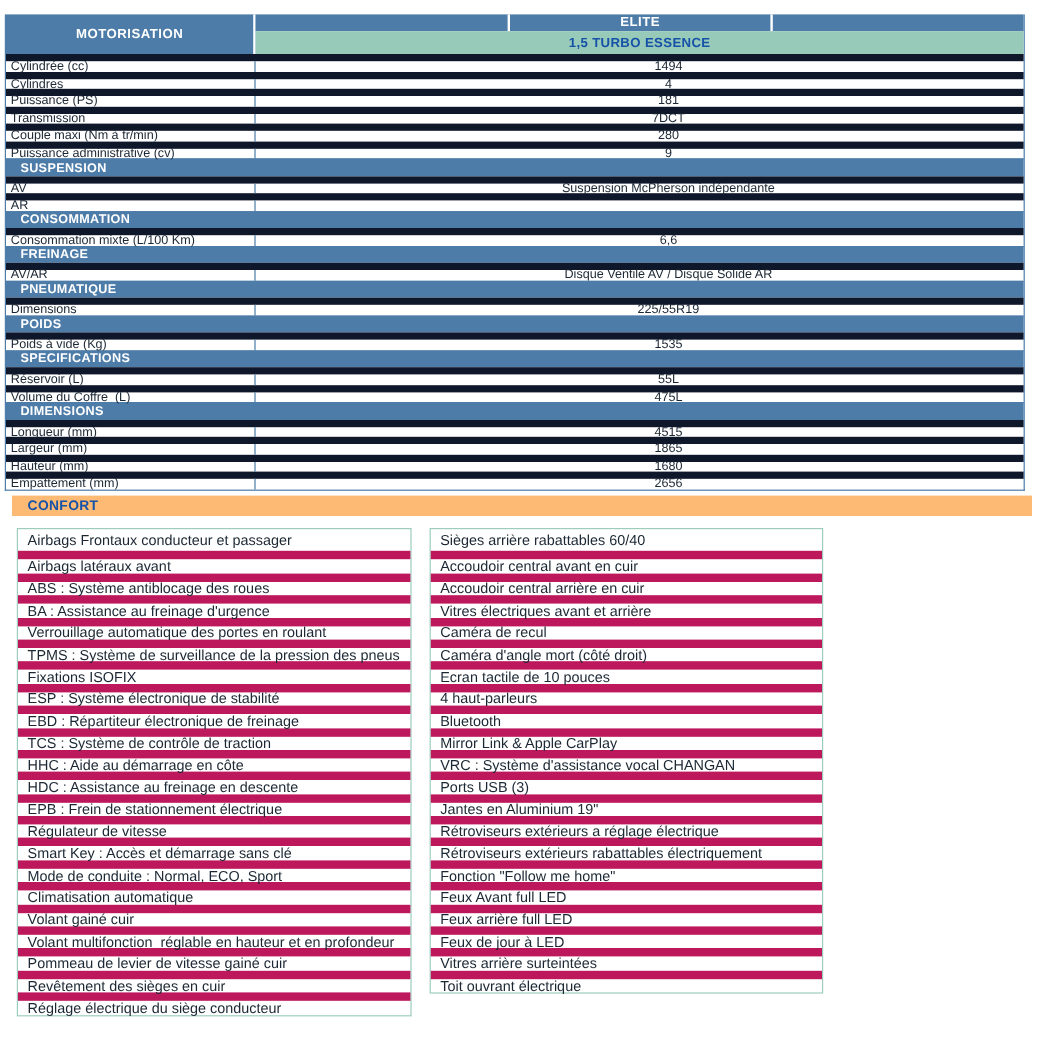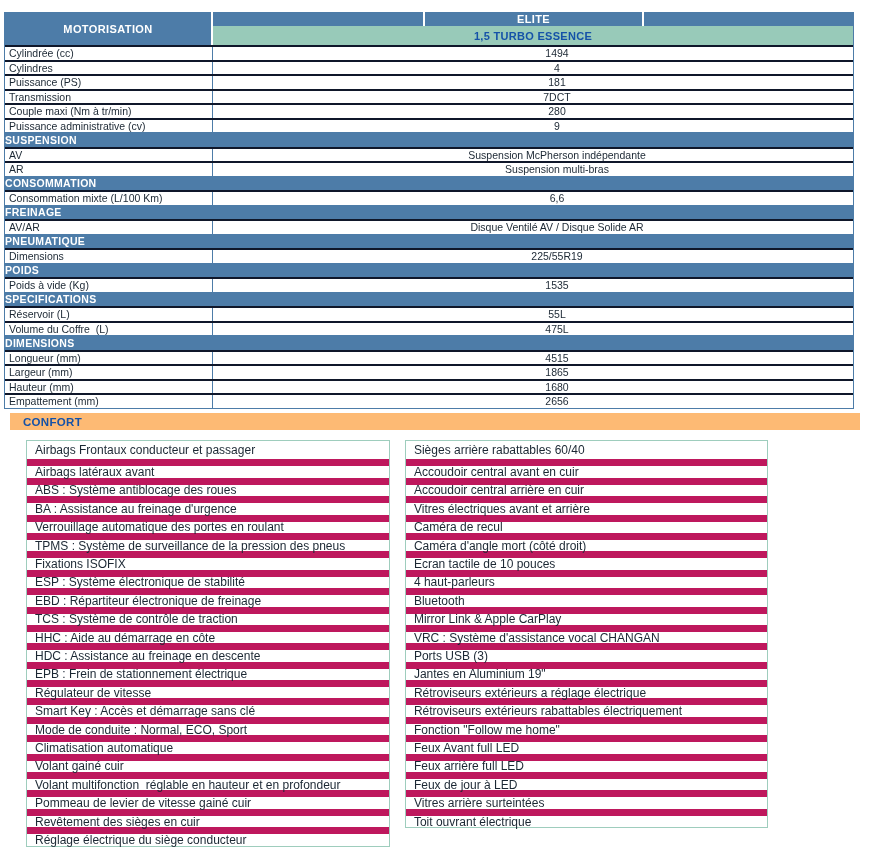--- a/index.html
+++ b/index.html
@@ -32,42 +32,42 @@
     display:flex;align-items:center;justify-content:center;
     border-right:2px solid #ffffff;
   }
   .hdr-trim-blank-r{width:209px;}
   .hdr-engine-row{
     height:32px;background:#98cab9;color:#1552a8;
     font-size:11px;font-weight:bold;letter-spacing:.3px;
     display:flex;align-items:center;justify-content:center;
   }
   
-  .spec-row{display:flex;height:14.5px;border-top:2px solid #0f172a;box-sizing:border-box;gap:48px;}
+  .spec-row{display:flex;height:14.5px;border-top:6px solid #0f172a;box-sizing:border-box;gap:48px;}
   .spec-label{
     width:208px;flex:0 0 208px;border-right:1px solid #4d7ca8;box-sizing:border-box;
     display:flex;align-items:center;padding-left:4px;
     font-size:10.5px;white-space:pre-wrap;
   }
   .spec-value{
     flex:1;display:flex;align-items:center;justify-content:center;
     font-size:10.5px;
   }
   .section-band{
     height:14.5px;background:#4d7ca8;color:#ffffff;border-top:1px solid #4d7ca8;
-    display:flex;align-items:center;padding-left:0;
+    display:flex;align-items:center;padding-left:12px;
     font-size:10.5px;font-weight:bold;letter-spacing:.3px;box-sizing:border-box;
   }
   
   .confort-band{
     position:absolute;left:10px;top:413px;width:850px;height:17px;
     background:#fdba74;color:#1552a8;font-size:11.5px;font-weight:bold;letter-spacing:.3px;
     display:flex;align-items:center;padding-left:13px;box-sizing:border-box;
   }
-  .feature-columns{position:absolute;left:14px;top:440px;width:742px;display:flex;margin-left:12px;}
+  .feature-columns{position:absolute;left:14px;top:440px;width:672px;display:flex;}
   .feature-list{
     width:416px;border:1px solid #9ecdbd;box-sizing:border-box;align-self:flex-start;
   }
   .feature-list + .feature-list{margin-left:15px;width:415px;}
   .feature-item{
     height:18.4px;border-top:7px solid #be185d;box-sizing:border-box;
     display:flex;align-items:center;padding-left:8px;
     font-size:12px;color:#1b2733;white-space:pre-wrap;
   }
   .feature-item:first-child{border-top:none;}
@@ -112,21 +112,20 @@
         <div class="spec-label">Puissance administrative (cv)</div>
         <div class="spec-value">9</div>
       </div>
       <div class="section-band">SUSPENSION</div>
       <div class="spec-row">
         <div class="spec-label">AV</div>
         <div class="spec-value">Suspension McPherson indépendante</div>
       </div>
       <div class="spec-row">
         <div class="spec-label">AR</div>
-        <div class="spec-value">Suspension multi-bras</div>
       </div>
       <div class="section-band">CONSOMMATION</div>
       <div class="spec-row">
         <div class="spec-label">Consommation mixte (L/100 Km)</div>
         <div class="spec-value">6,6</div>
       </div>
       <div class="section-band">FREINAGE</div>
       <div class="spec-row">
         <div class="spec-label">AV/AR</div>
         <div class="spec-value">Disque Ventilé AV / Disque Solide AR</div>

